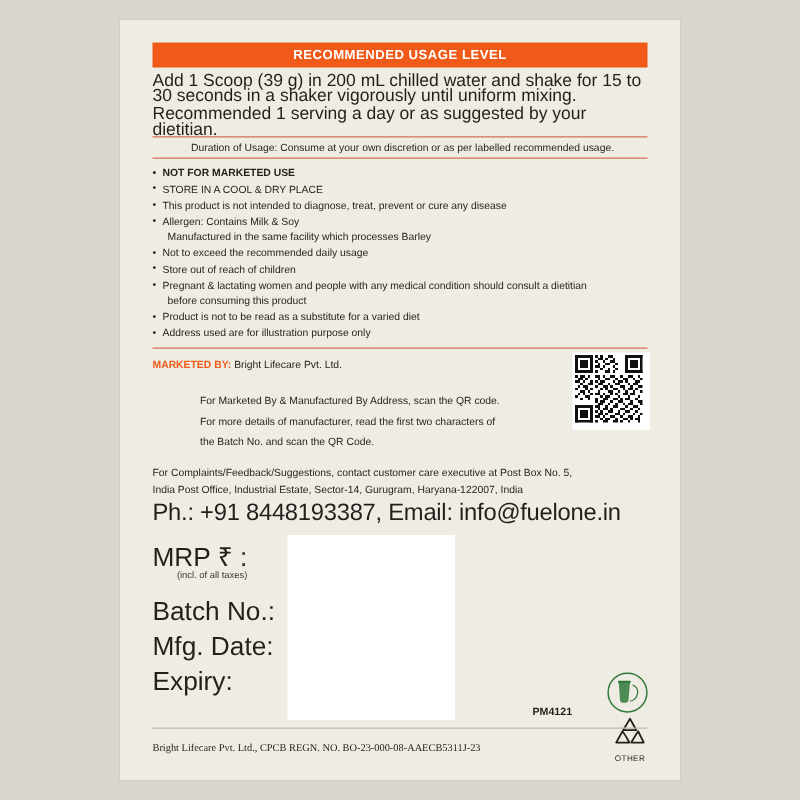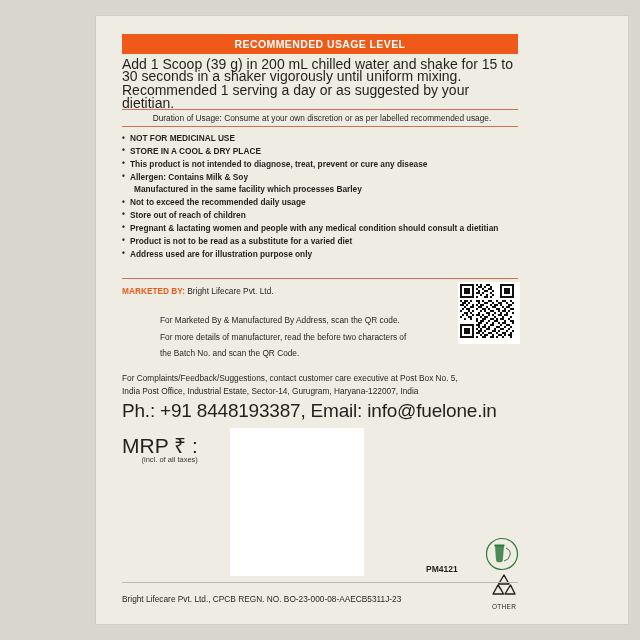--- a/index.html
+++ b/index.html
@@ -10,21 +10,21 @@
     width: 640px;
     height: 640px;
     background: #d9d6cf;
     font-family: "Liberation Sans", sans-serif;
     overflow: hidden;
   }
   .page {
     position: absolute;
     left: 96px;
     top: 16px;
-    width: 532px;
+    width: 448px;
     height: 608px;
     background: #efece3;
     box-shadow: 0 0 0 1px rgba(0,0,0,0.04);
     overflow: hidden;
   }
   .inner {
     position: absolute;
     left: 0; top: 0;
     width: 448px; height: 608px;
   }
@@ -95,21 +95,20 @@
     top: 116px;
     width: 400px;
     font-size: 8.3px;
     line-height: 12.4px;
     color: #231f1d;
   }
   .bullet {
     position: relative;
     padding-left: 8px;
     margin-bottom: 0.5px;
-    font-weight: bold;
   }
   .bullet::before {
     content: "\2022";
     position: absolute;
     left: 0;
     top: -0.5px;
   }
   .bullet.strong {
     font-weight: bold;
   }
@@ -233,20 +232,21 @@
     height: 1px;
     background: #bdb9ae;
   }
 
   .footer {
     position: absolute;
     left: 26px;
     top: 578px;
     font-size: 8.3px;
     color: #231f1d;
+    font-family: Liberation Serif, serif;
   }
 
   
   .circle-icon {
     position: absolute;
     left: 388px;
     top: 520px;
     width: 36px;
     height: 36px;
   }
@@ -278,40 +278,41 @@
       <p>Add 1 Scoop (39 g) in 200 mL chilled water and shake for 15 to 30 seconds in a shaker vigorously until uniform mixing.</p>
       <p>Recommended 1 serving a day or as suggested by your dietitian.</p>
     </div>
 
     <div class="usage-rule"></div>
     <div class="duration">Duration of Usage: Consume at your own discretion or as per labelled recommended usage.</div>
     <div class="usage-rule2"></div>
 
     <div class="bullets">
       <div class="bullet strong">
-        <span>NOT FOR MEDICINAL USE</span>
+        <span>NOT FOR MARKETED USE</span>
       </div>
       <div class="bullet">
         <span>STORE IN A COOL &amp; DRY PLACE</span>
       </div>
       <div class="bullet">
         <span>This product is not intended to diagnose, treat, prevent or cure any disease</span>
       </div>
       <div class="bullet">
         <span>Allergen: Contains Milk &amp; Soy</span>
         <span class="sub">Manufactured in the same facility which processes Barley</span>
       </div>
       <div class="bullet">
         <span>Not to exceed the recommended daily usage</span>
       </div>
       <div class="bullet">
         <span>Store out of reach of children</span>
       </div>
       <div class="bullet">
         <span>Pregnant &amp; lactating women and people with any medical condition should consult a dietitian</span>
+        <span class="sub">before consuming this product</span>
       </div>
       <div class="bullet">
         <span>Product is not to be read as a substitute for a varied diet</span>
       </div>
       <div class="bullet">
         <span>Address used are for illustration purpose only</span>
       </div>
     </div>
 
     <div class="rule-mid"></div>
@@ -495,38 +496,43 @@
             <rect x="15" y="26" width="2" height="1"></rect>
           <rect x="18" y="26" width="1" height="1"></rect>
             <rect x="21" y="26" width="1" height="1"></rect>
             <rect x="25" y="26" width="1" height="1"></rect>
         </g>
       </svg>
     </div>
 
     <div class="addr-block">
       <div>For Marketed By &amp; Manufactured By Address, scan the  QR code.</div>
-      <div>For more details of manufacturer, read the before two characters of</div>
+      <div>For more details of manufacturer, read the first two characters of</div>
       <div>the Batch No. and scan the QR Code.</div>
     </div>
 
     <div class="complaints">
       <div>For Complaints/Feedback/Suggestions, contact customer care executive at Post Box No. 5,</div>
       <div>India Post Office, Industrial Estate, Sector-14, Gurugram, Haryana-122007, India</div>
     </div>
 
     <div class="phone">Ph.: +91 8448193387, Email: info@fuelone.in</div>
 
     <div class="white-box"></div>
 
     <div class="mrp">
       <span>MRP ₹ :</span>
       <span class="tax">(incl. of all taxes)</span>
     </div>
 
+    <div class="batch">
+      <div>Batch No.:</div>
+      <div>Mfg. Date:</div>
+      <div>Expiry:</div>
+    </div>
 
     <div class="circle-icon">
       <svg width="36" height="36" viewBox="0 0 36 36">
         <circle cx="18" cy="18" r="15.5" fill="none" stroke="#2f7a3a" stroke-width="1.2"></circle>
         <path d="M11 10 h9 l-1.2 14 a2.4 2.4 0 0 1 -2.4 2.2 h-2 a2.4 2.4 0 0 1 -2.4 -2.2 z" fill="#2f7a3a" opacity="0.85"></path>
         <rect x="10.4" y="8.6" width="10.2" height="1.8" rx="0.6" fill="#2f7a3a"></rect>
         <path d="M22 12 q5 2 4 7 q-1 5 -6 6" fill="none" stroke="#2f7a3a" stroke-width="1"></path>
       </svg>
     </div>
 

